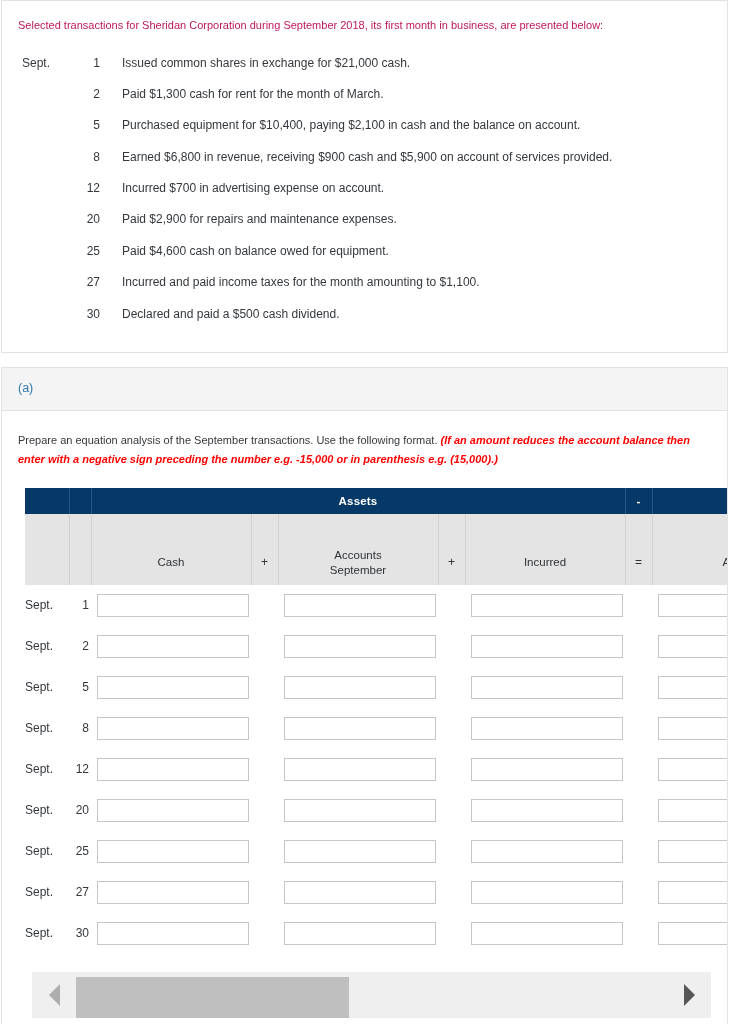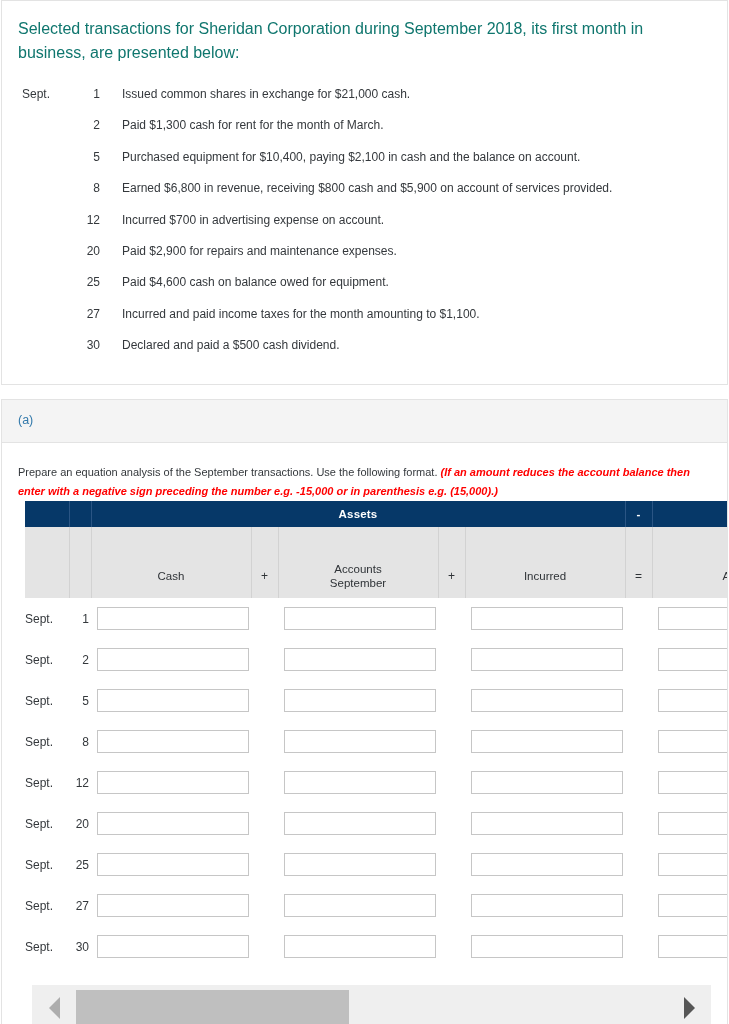--- a/index.html
+++ b/index.html
@@ -23,23 +23,23 @@
     margin: 0 1px;
   }
 
   
   #problem-card {
     padding: 0 0 22px 0;
     margin-bottom: 14px;
   }
   .intro {
     padding: 16px 16px 0 16px;
-    font-size: 16px;
+    font-size: 11px;
     line-height: 1.5;
-    color: #0f766e;
+    color: #be185d;
   }
   .txn-table {
     width: 100%;
     border-collapse: collapse;
     margin-top: 14px;
   }
   .txn-table td {
     padding: 7px 0 7px 0;
     vertical-align: top;
     font-size: 12px;
@@ -83,20 +83,21 @@
     color: #34383c;
   }
   .instruction .hint {
     color: #ff0000;
     font-weight: bold;
     font-style: italic;
   }
 
   
   .grid-wrap {
+    margin-top: 18px;
     padding-left: 23px;
     overflow: hidden;
   }
   .eq-table {
     border-collapse: collapse;
     table-layout: fixed;
     width: 930px;   
   }
   .eq-table td, .eq-table th {
     padding: 0;
@@ -233,21 +234,21 @@
           <td class="txn-desc">Paid $1,300 cash for rent for the month of March.</td>
         </tr>
         <tr>
           <td class="txn-month"></td>
           <td class="txn-day">5</td>
           <td class="txn-desc">Purchased equipment for $10,400, paying $2,100 in cash and the balance on account.</td>
         </tr>
         <tr>
           <td class="txn-month"></td>
           <td class="txn-day">8</td>
-          <td class="txn-desc">Earned $6,800 in revenue, receiving $800 cash and $5,900 on account of services provided.</td>
+          <td class="txn-desc">Earned $6,800 in revenue, receiving $900 cash and $5,900 on account of services provided.</td>
         </tr>
         <tr>
           <td class="txn-month"></td>
           <td class="txn-day">12</td>
           <td class="txn-desc">Incurred $700 in advertising expense on account.</td>
         </tr>
         <tr>
           <td class="txn-month"></td>
           <td class="txn-day">20</td>
           <td class="txn-desc">Paid $2,900 for repairs and maintenance expenses.</td>

